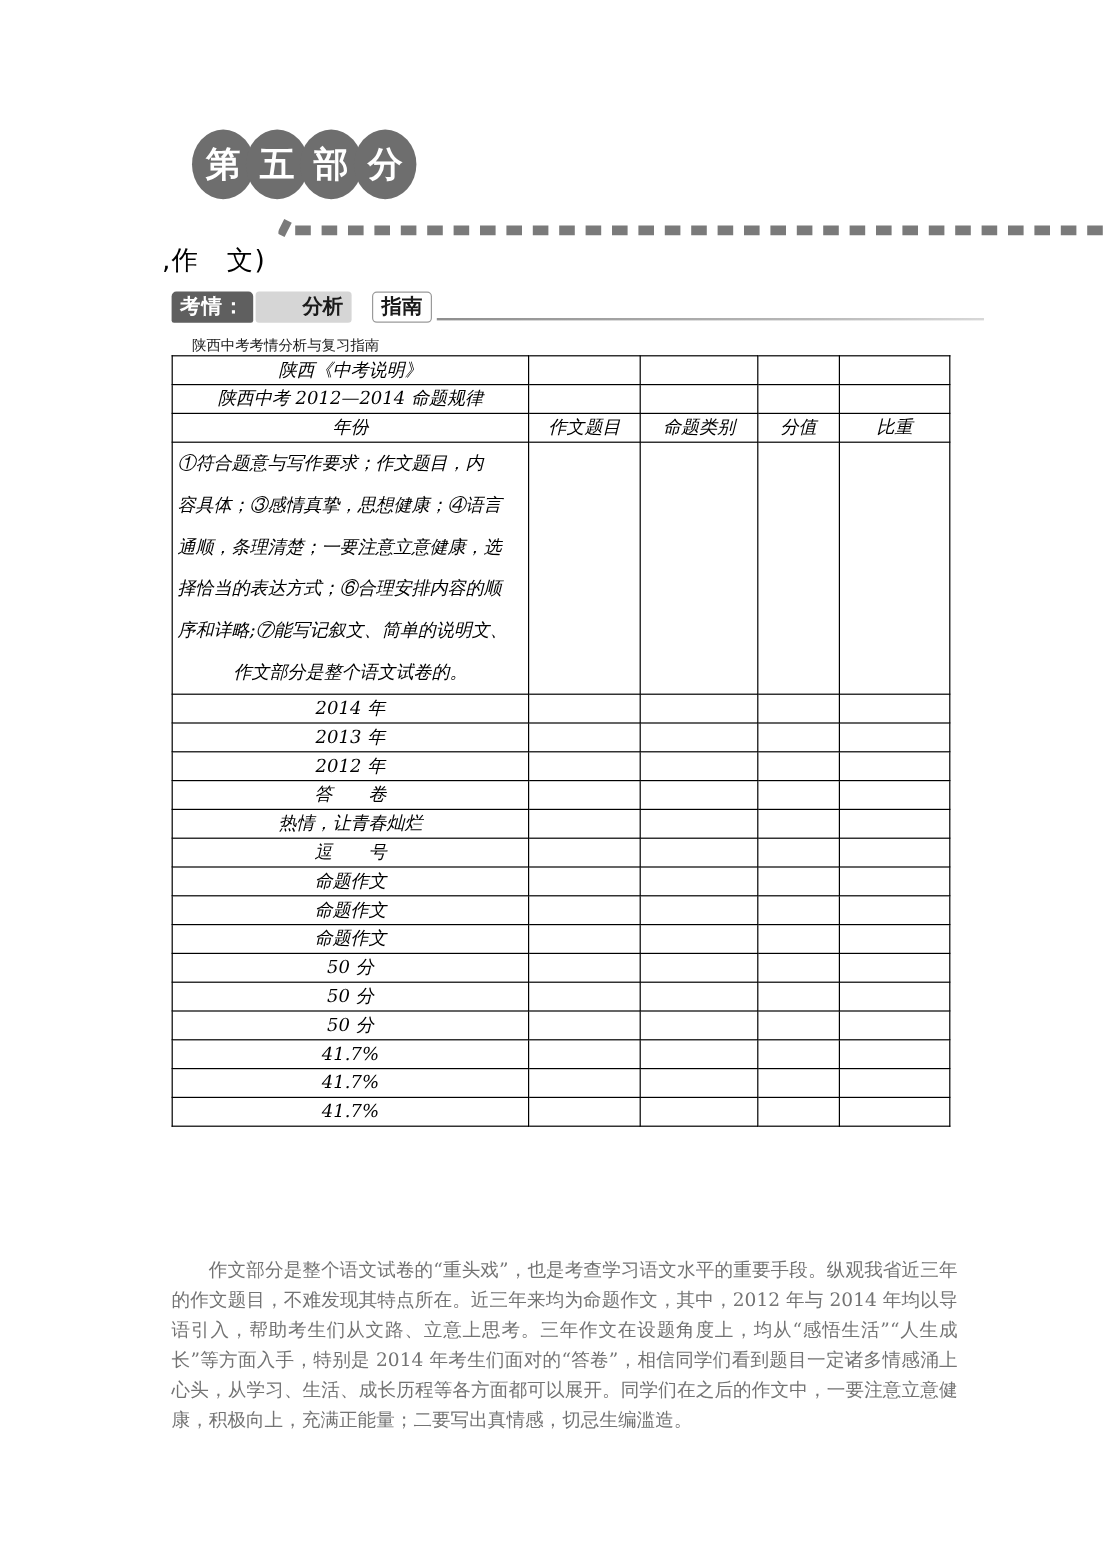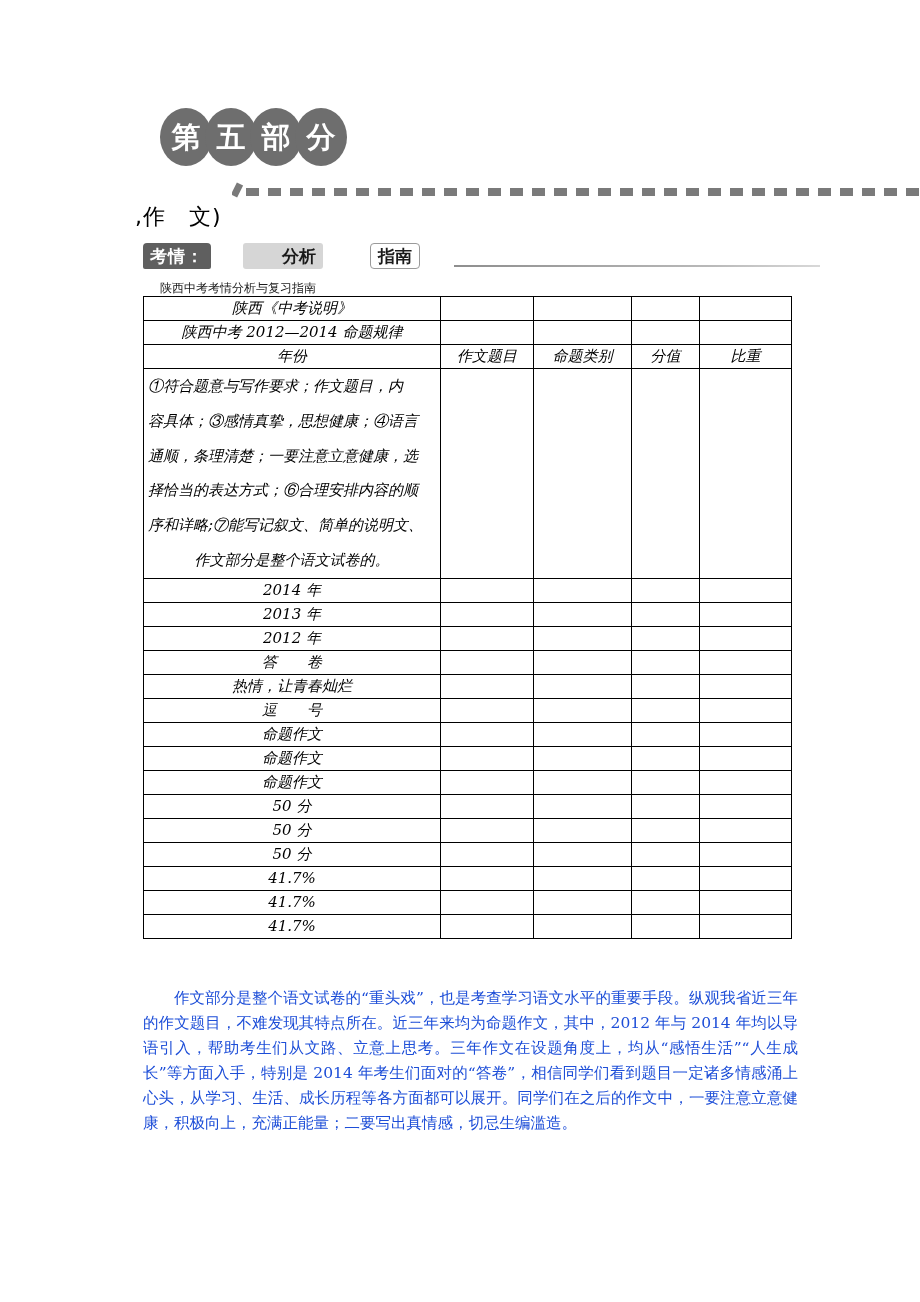--- a/index.html
+++ b/index.html
@@ -69,21 +69,20 @@
 
   
   #tab-strip {
     position: absolute;
     left: 143px;
     top: 239px;
     width: 677px;
     height: 30px;
     display: flex;
     align-items: flex-end;
-    gap: 30px;
   }
   .tab {
     height: 26px;
     display: flex;
     align-items: center;
     justify-content: center;
     font-size: 17px;
     font-weight: bold;
     font-family: "DejaVu Sans", "Liberation Sans", sans-serif;
     padding: 0 7px;
@@ -162,28 +161,28 @@
   }
   td.spec-cell .spec-last {
     display: block;
     text-align: center;
   }
 
   
   #summary-paragraph {
     position: absolute;
     left: 143px;
-    top: 970px;
+    top: 1030px;
     width: 655px;
     font-family: "DejaVu Serif", "Liberation Serif", serif;
     font-size: 15.5px;
     line-height: 1.62;
     text-align: justify;
     text-indent: 2em;
-    color: #1d4ed8;
+    color: #737373;
   }
 </style>
 </head>
 <body>
 
 <div id="part-banner">
   <div class="bubble-row">
     <div class="bubble">第</div>
     <div class="bubble">五</div>
     <div class="bubble">部</div>

